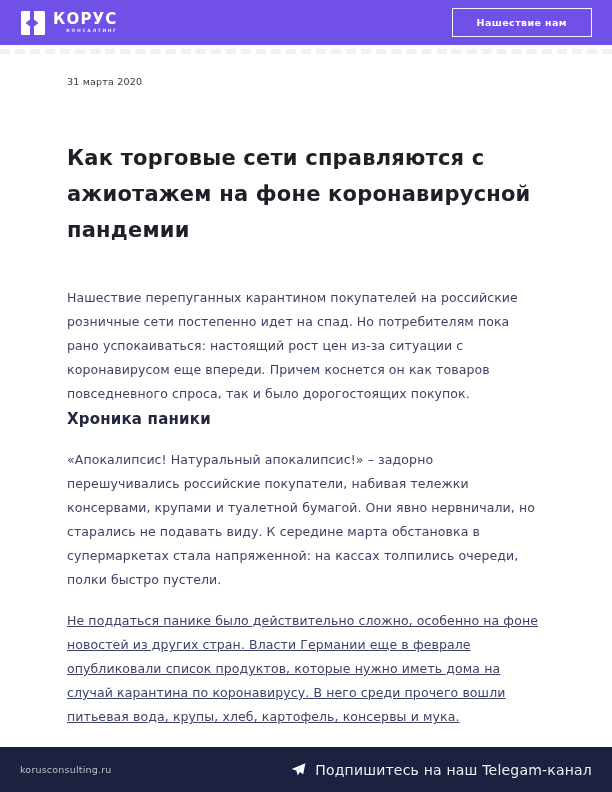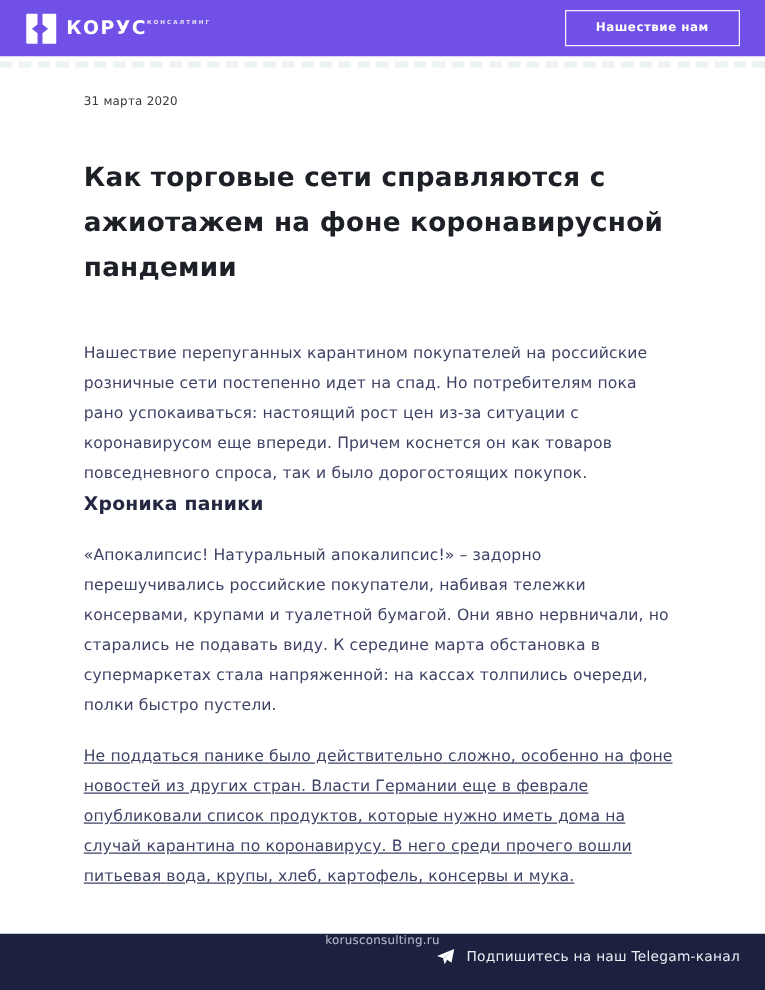--- a/index.html
+++ b/index.html
@@ -19,21 +19,21 @@
     align-items: center;
     padding: 0 20px;
   }
   .logo {
     display: flex;
     align-items: center;
     gap: 7px;
     cursor: pointer;
   }
   .logo-mark { width: 26px; height: 26px; display: block; }
-  .logo-text { display: flex; flex-direction: row; justify-content: center; }
+  .logo-text { display: flex; flex-direction: column; justify-content: center; align-items: flex-end; }
   .logo-title {
     color: #ffffff;
     font-size: 15px;
     font-weight: 700;
     letter-spacing: 1.2px;
     line-height: 15px;
   }
   .logo-subtitle {
     color: rgba(255,255,255,0.85);
     font-size: 4.5px;
@@ -65,21 +65,21 @@
   
   .article { padding: 0 67px; }
   .article-date {
     margin-top: 22px;
     font-size: 9.5px;
     line-height: 12px;
     color: #3a3a3e;
     letter-spacing: 0.2px;
   }
   .article-title {
-    margin-top: 36px;
+    margin-top: 52px;
     font-size: 21px;
     line-height: 36px;
     font-weight: 700;
     color: #1e2028;
     letter-spacing: 0.2px;
   }
   .article p.body-text {
     font-size: 12.5px;
     line-height: 24px;
     color: #3e4365;
@@ -99,39 +99,38 @@
 
   
   .site-footer {
     position: absolute;
     left: 0; right: 0; bottom: 0;
     height: 45px;
     background: #1d2140;
     display: flex;
     align-items: center;
     padding: 0 20px;
-    flex-direction: column;
   }
   .footer-link {
     font-size: 9.5px;
     color: #bcc0cd;
     text-decoration: none;
     letter-spacing: 0.2px;
     cursor: pointer;
   }
   .footer-telegram {
     margin-left: auto;
     display: flex;
     align-items: center;
     gap: 9px;
     cursor: pointer;
   }
   .telegram-icon { width: 15px; height: 15px; display: block; }
   .footer-telegram-text {
-    font-size: 11px;
+    font-size: 14px;
     color: #eceef4;
     letter-spacing: 0.2px;
   }
   .btn-subscribe {
     margin-left: 18px;
     background: transparent;
     border: 1px solid rgba(255,255,255,0.95);
     color: #ffffff;
     font-family: inherit;
     font-size: 9.5px;

